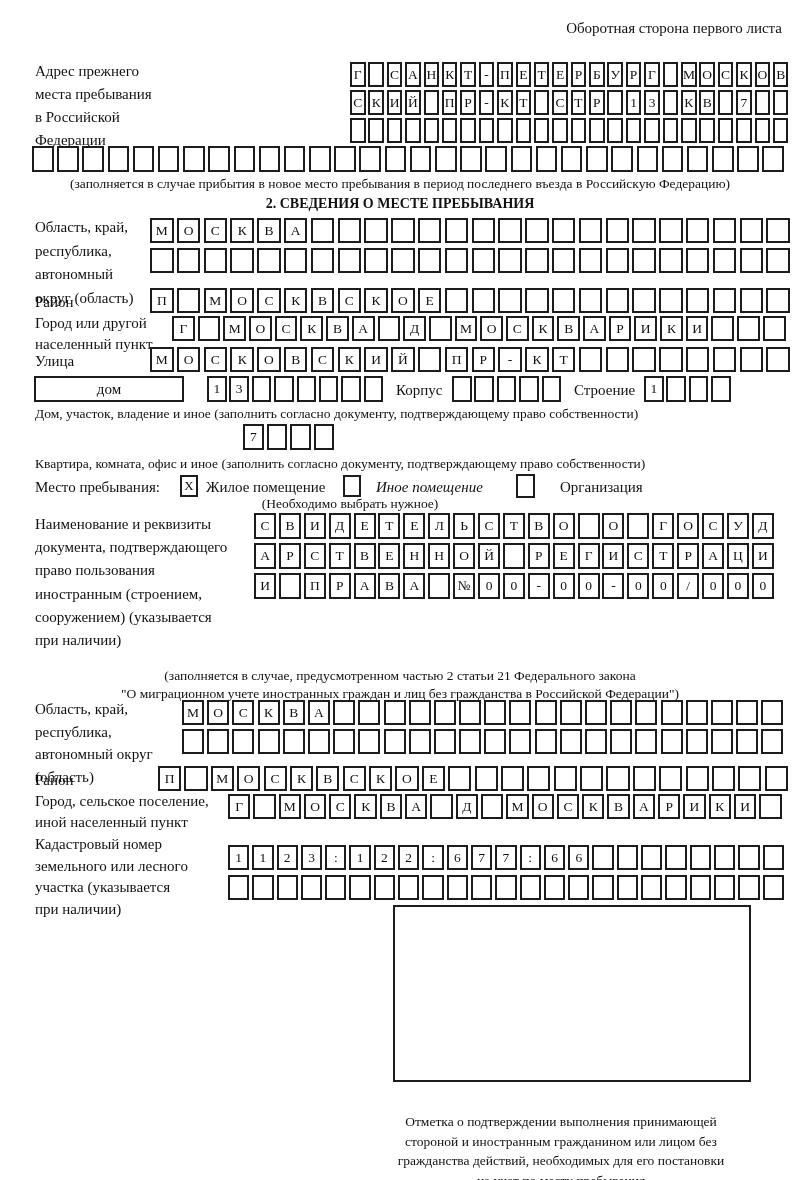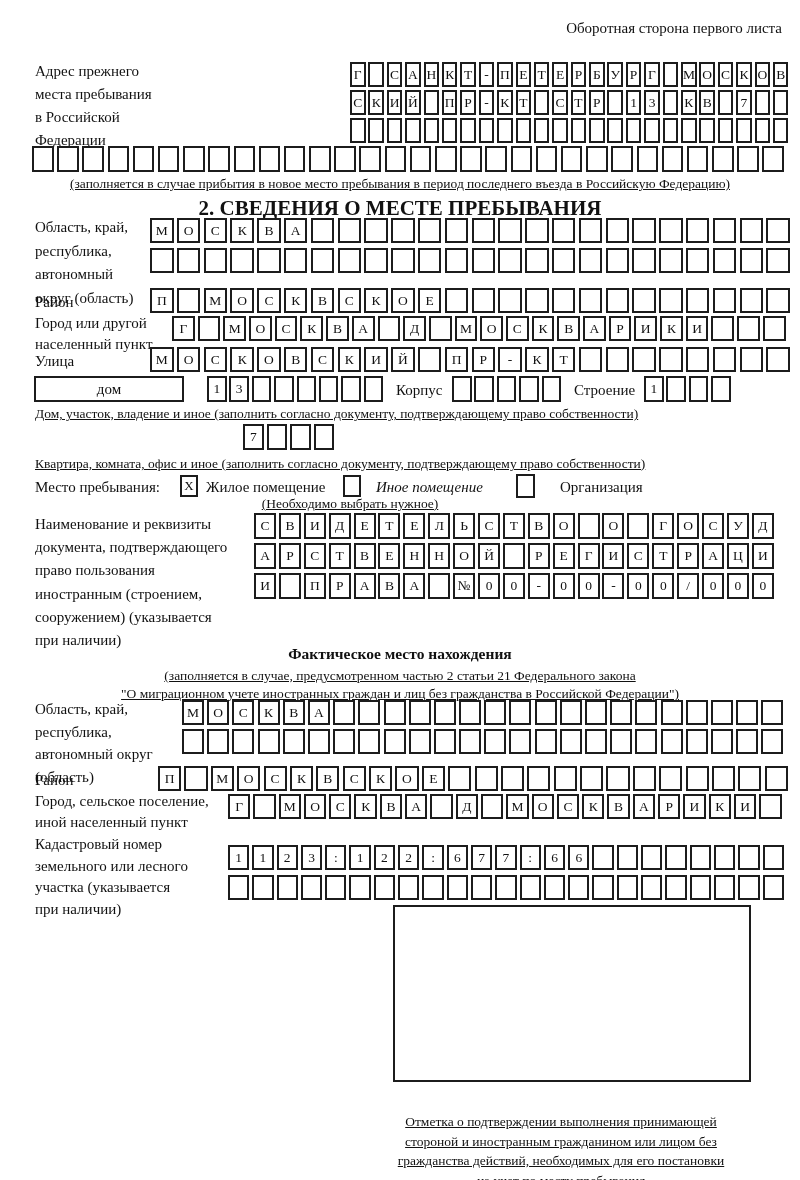--- a/index.html
+++ b/index.html
@@ -1,21 +1,21 @@
 <!DOCTYPE html>
 <html lang="ru"><head>
 <meta charset="utf-8">
 <style>
   html,body{margin:0;padding:0;background:#fff;}
   .page{position:relative;width:800px;height:1180px;background:#ffffff;
         font-family:"Liberation Serif","DejaVu Serif",serif;color:#111;overflow:hidden;}
   .abs{position:absolute;}
   .lbl{font-size:15px;line-height:23px;color:#111;}
   .lbl-line{white-space:nowrap;}
-  .small{font-size:13.5px;color:#111;text-decoration:underline;}
+  .small{font-size:13.5px;color:#111;}
   .center{text-align:center;width:800px;left:0;}
   .bold{font-weight:bold;}
   .cellrow{display:flex;gap:var(--cg,3px);}
   .cell{box-sizing:border-box;flex:0 0 var(--cw,23px);width:var(--cw,23px);height:var(--ch,25px);
         border:2px solid #1c1c1c;background:#fff;text-align:center;
         font-size:13.5px;line-height:21px;overflow:hidden;}
   .labelbox{box-sizing:border-box;border:2px solid #1c1c1c;height:26px;
         text-align:center;font-size:15px;line-height:22px;background:#fff;}
   .checkbox{box-sizing:border-box;border:2px solid #1c1c1c;background:#fff;
         width:18px;height:22px;text-align:center;font-size:13px;line-height:18px;}
@@ -140,21 +140,21 @@
       <span class="cell"></span>
       <span class="cell"></span>
       <span class="cell"></span>
       <span class="cell"></span>
       <span class="cell"></span>
       <span class="cell"></span>
       <span class="cell"></span>
     </div>
   <div class="abs small center" style="top:176px;">(заполняется в случае прибытия в новое место пребывания в период последнего въезда в Российскую Федерацию)</div>
 
-  <div class="abs center bold" style="top:196px;font-size:21px;">2. СВЕДЕНИЯ О МЕСТЕ ПРЕБЫВАНИЯ</div>
+  <div class="abs center bold" style="top:196px;font-size:14px;">2. СВЕДЕНИЯ О МЕСТЕ ПРЕБЫВАНИЯ</div>
 
   <div class="abs lbl" style="left:35px;top:216px;width:140px;line-height:23.5px;">
     <div class="lbl-line">Область, край,</div>
     <div class="lbl-line">республика,</div>
     <div class="lbl-line">автономный</div>
     <div class="lbl-line">округ (область)</div>
   </div>
   <div class="abs cellrow" style="left:150px;top:218px;--cw:23.5px;--cg:3.3px;">
       <span class="cell">М</span>
       <span class="cell">О</span>
@@ -411,21 +411,20 @@
       <span class="cell">0</span>
       <span class="cell">-</span>
       <span class="cell">0</span>
       <span class="cell">0</span>
       <span class="cell">/</span>
       <span class="cell">0</span>
       <span class="cell">0</span>
       <span class="cell">0</span>
     </div>
 
-  <div class="abs center bold" style="top:645px;font-size:15.5px;">Фактическое место нахождения</div>
   <div class="abs small center" style="top:668px;">(заполняется в случае, предусмотренном частью 2 статьи 21 Федерального закона</div>
   <div class="abs small center" style="top:686px;">"О миграционном учете иностранных граждан и лиц без гражданства в Российской Федерации")</div>
 
   <div class="abs lbl" style="left:35px;top:698px;width:145px;line-height:22.5px;">
     <div class="lbl-line">Область, край,</div>
     <div class="lbl-line">республика,</div>
     <div class="lbl-line">автономный округ</div>
     <div class="lbl-line">(область)</div>
   </div>
   <div class="abs cellrow" style="left:182px;top:700px;--cw:22px;--cg:3.2px;">

